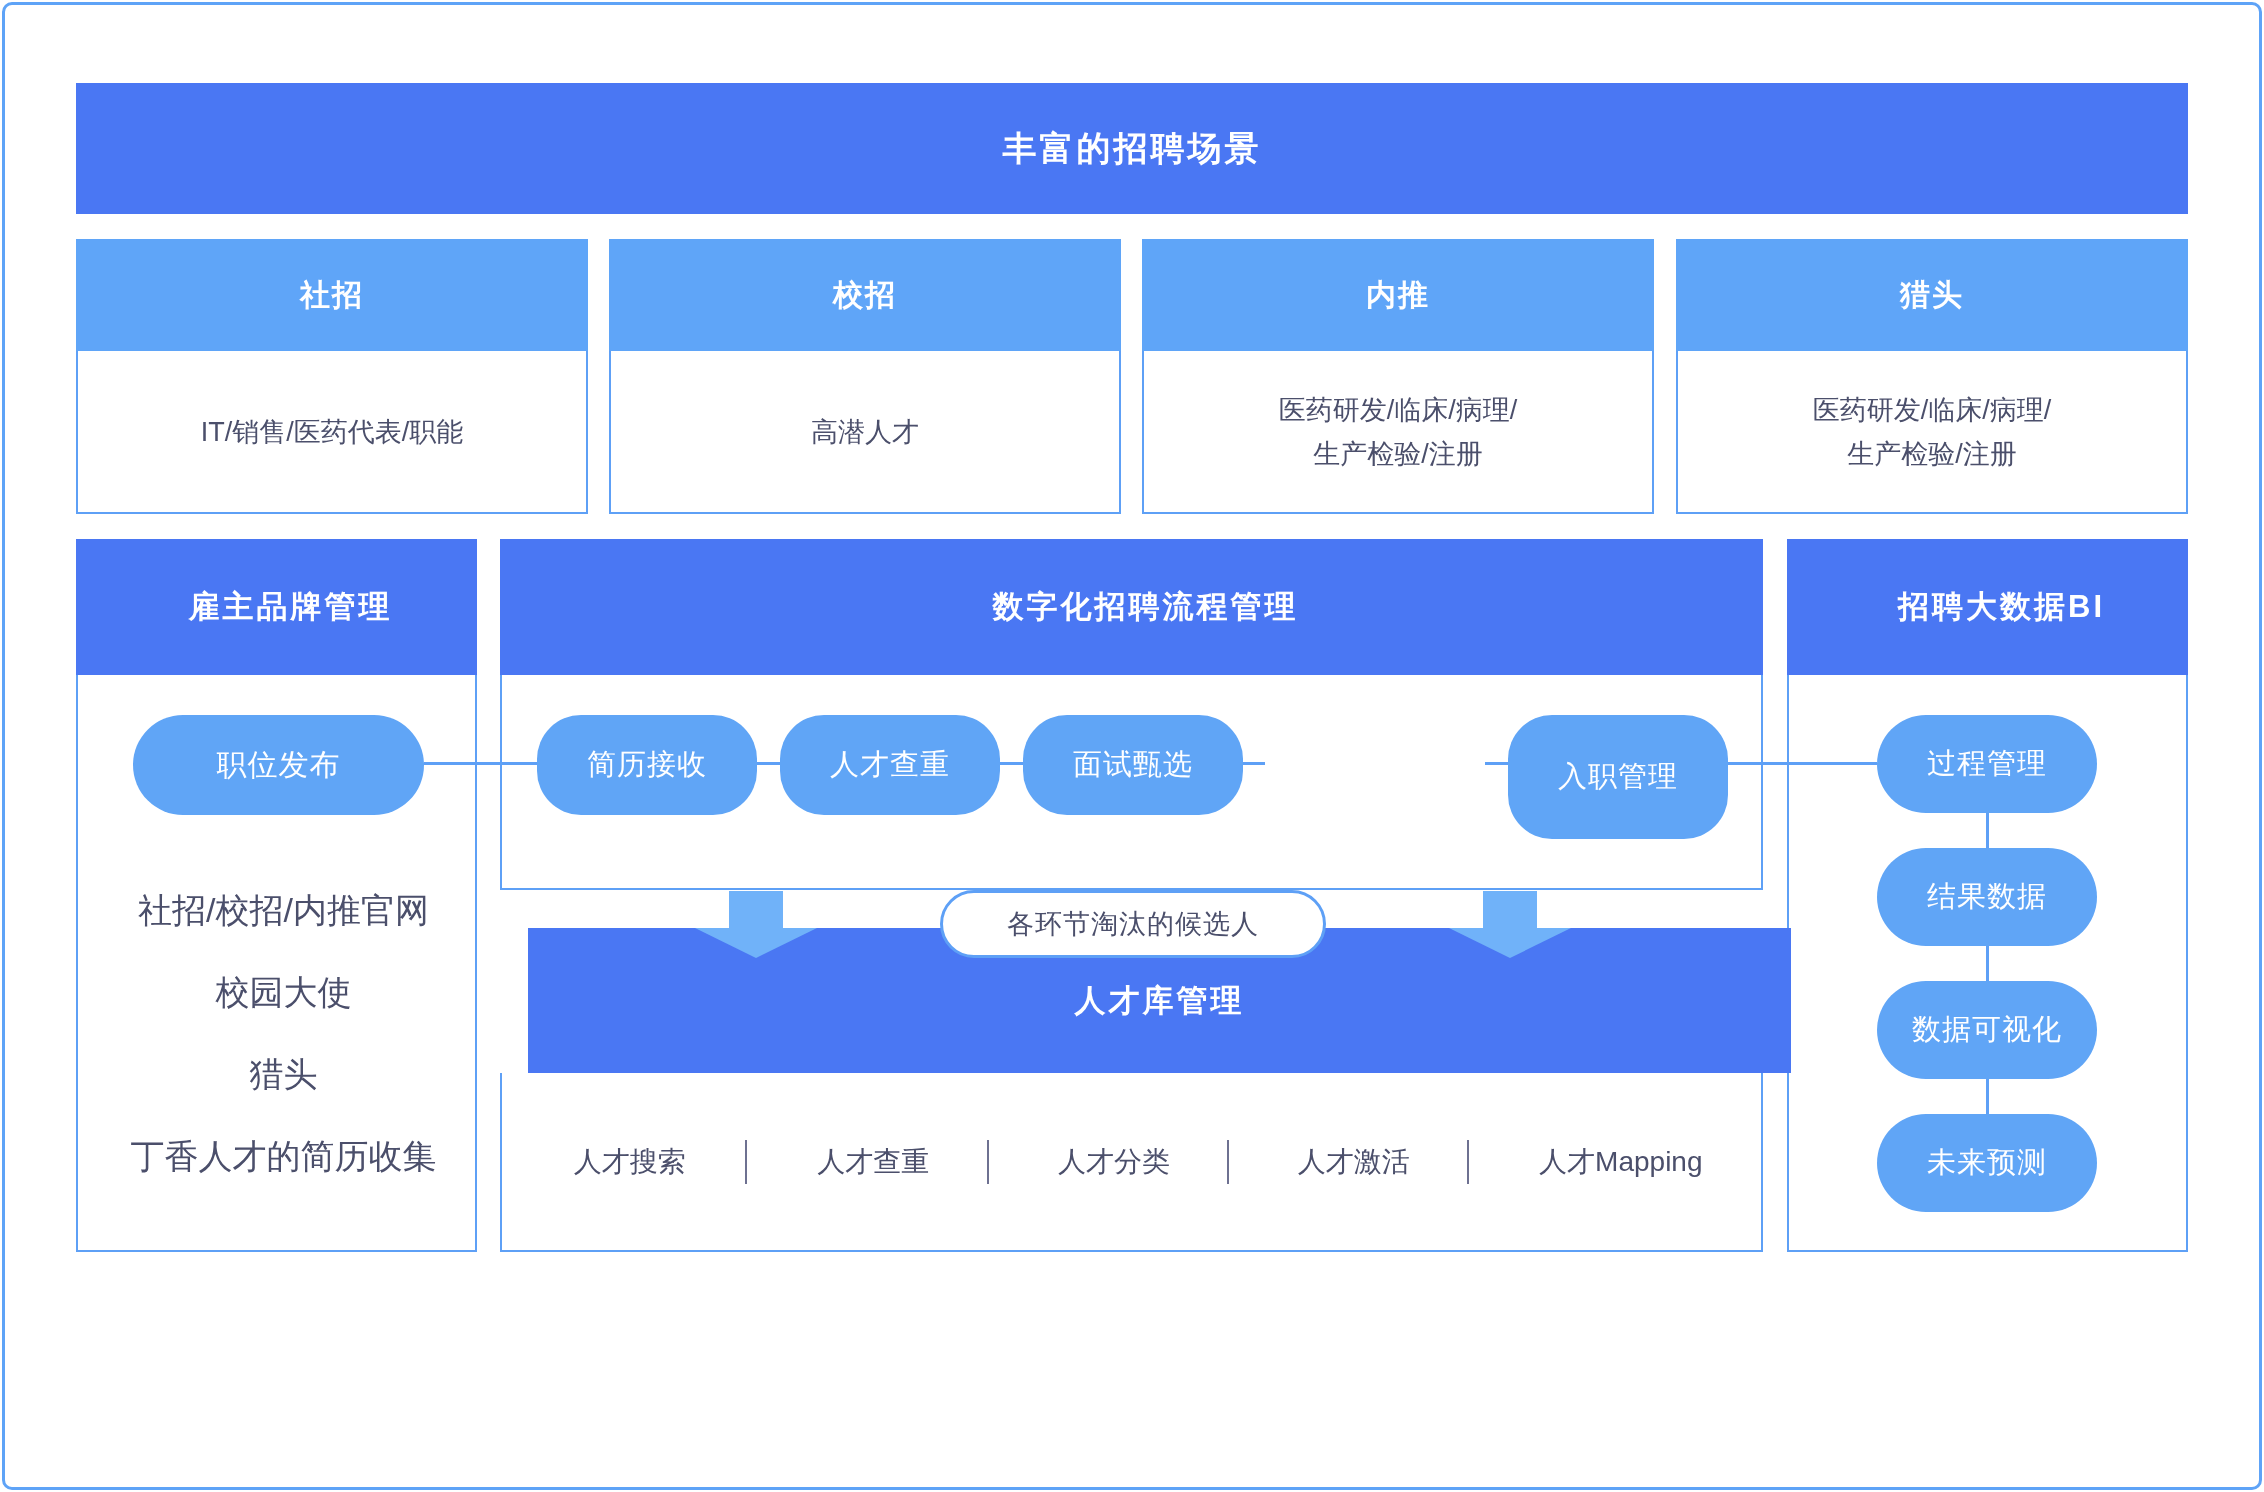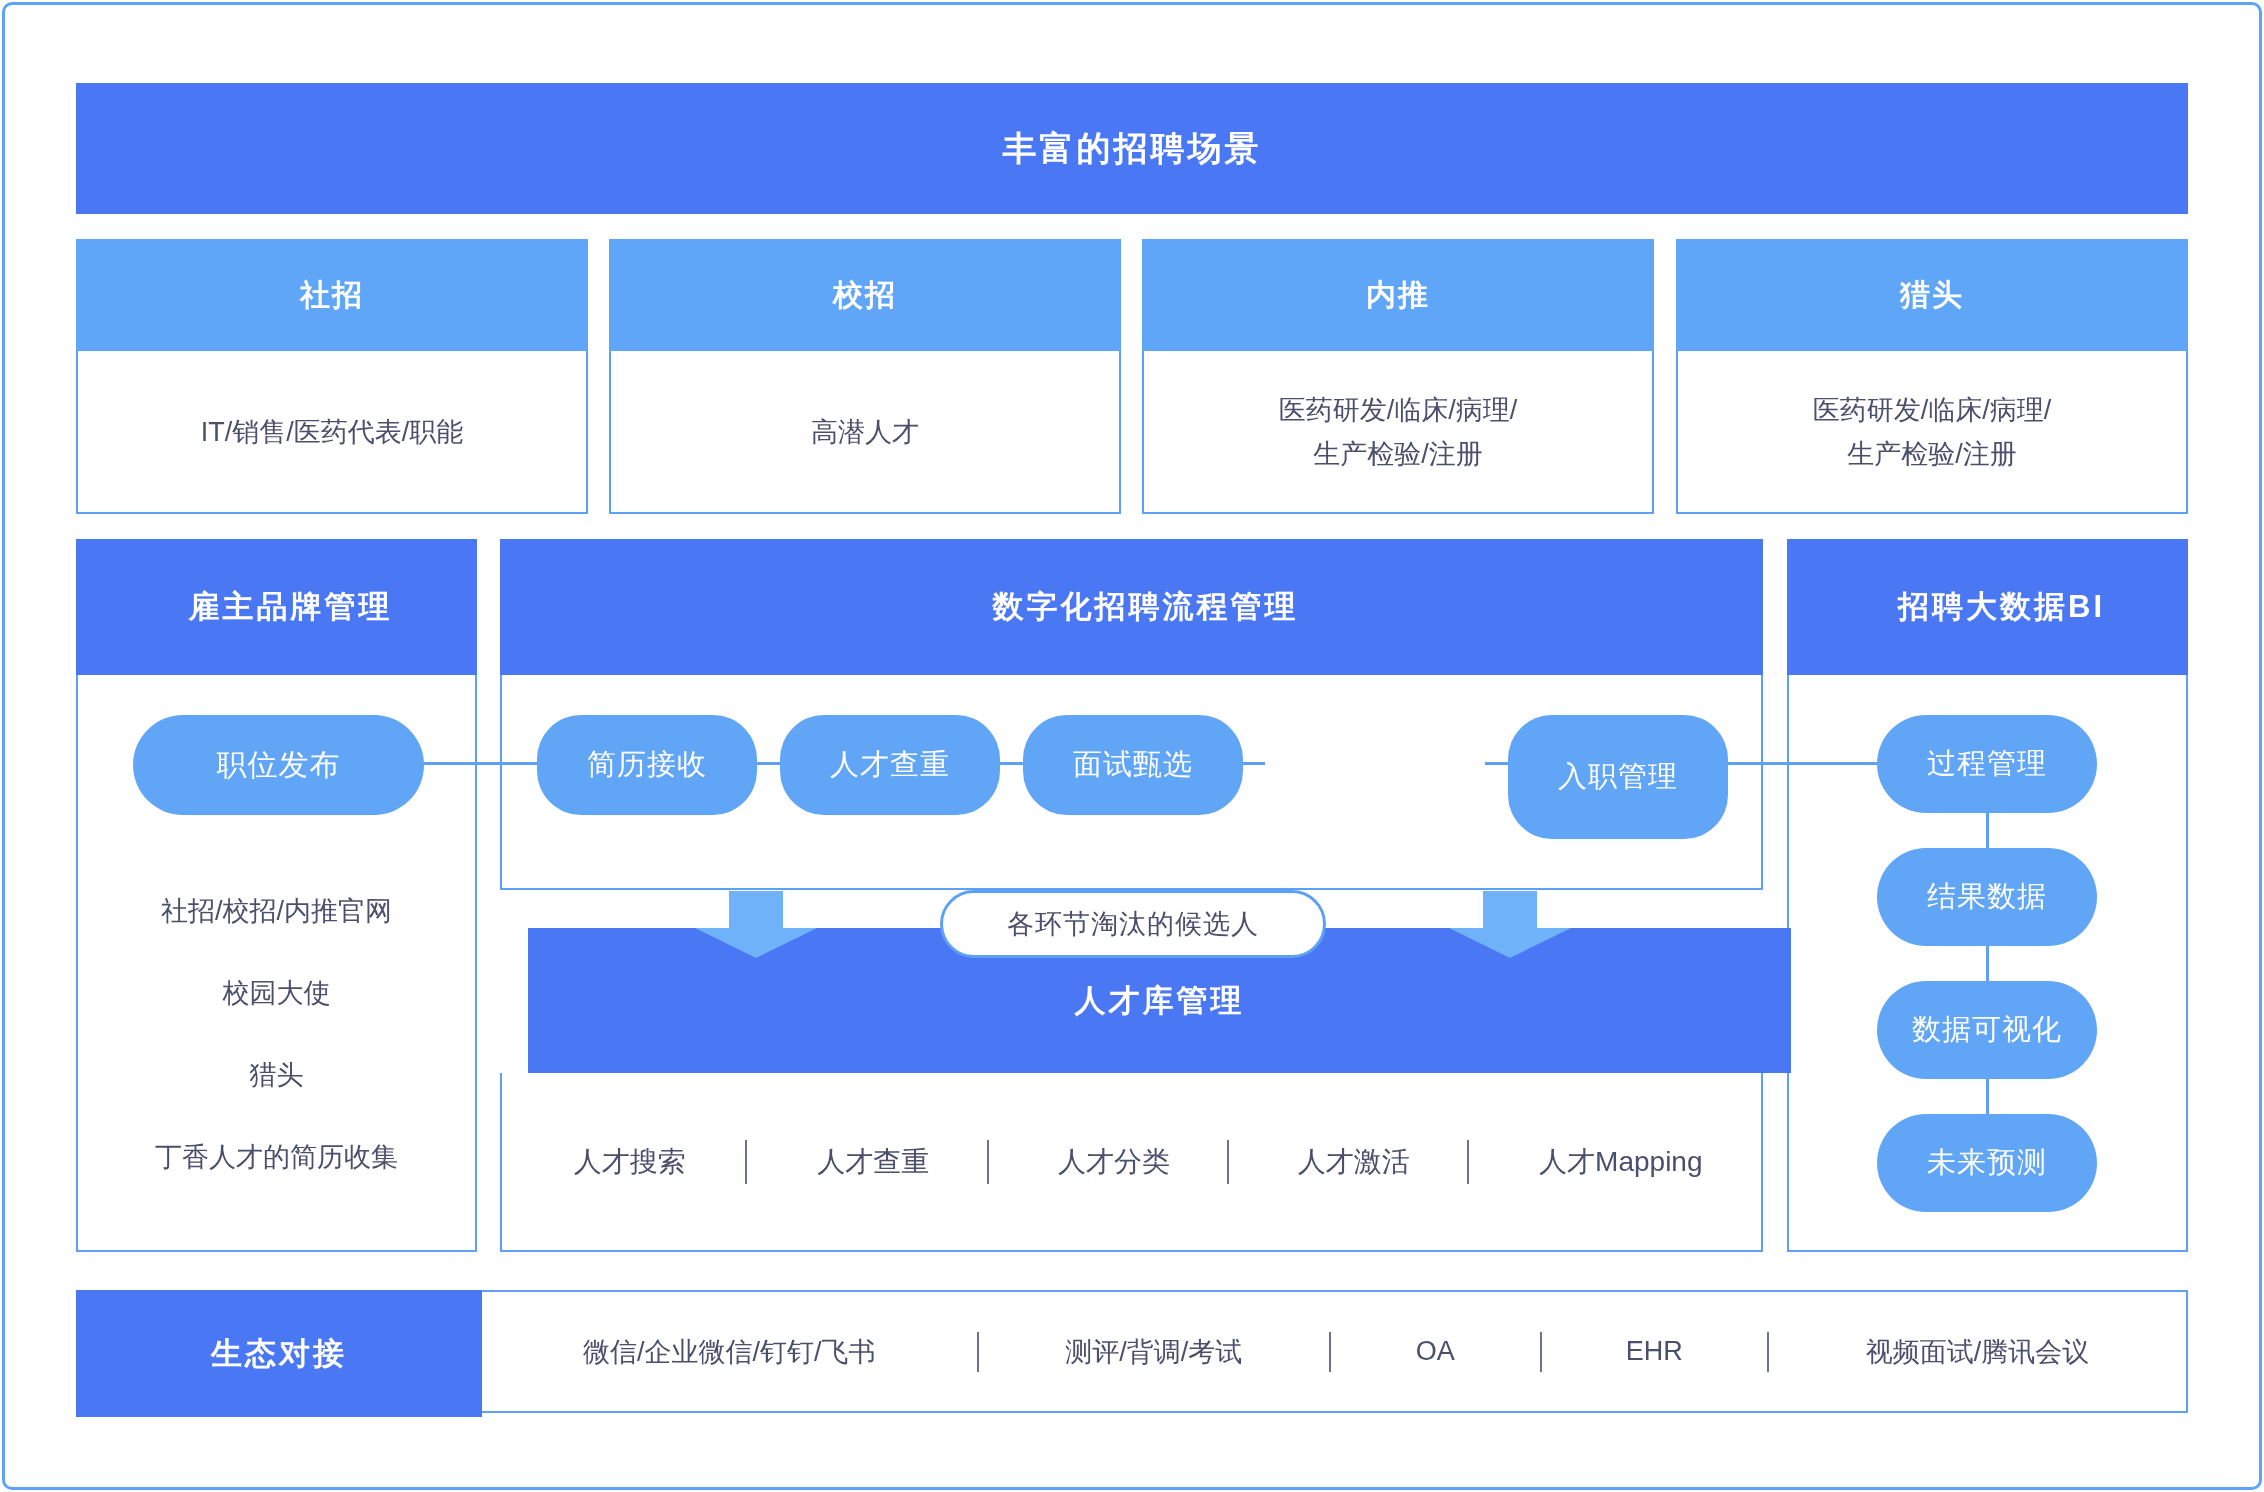--- a/index.html
+++ b/index.html
@@ -52,22 +52,22 @@
               border-top:30px solid var(--c-arrow);z-index:5;}
 
   .talent-banner{left:500px;top:928px;width:1263px;height:145px;background:var(--c-primary);
                  color:#fff;font-size:31px;font-weight:bold;letter-spacing:3px;z-index:1;margin-left:28px;}
   .talent-body{left:500px;top:1073px;width:1263px;height:179px;background:#fff;
                border:2px solid var(--c-line);border-top:none;display:flex;align-items:center;font-size:28px;}
   .tcell{display:flex;align-items:center;justify-content:center;text-align:left;margin-left:12px;}
   .tc0{flex:246}.tc1{flex:242}.tc2{flex:240}.tc3{flex:240}.tc4{flex:298}
   .vdiv{width:2px;height:44px;background:var(--c-divider);align-self:center;flex:none;}
 
-  .brand-item{position:absolute;left:0;width:100%;height:42px;display:flex;align-items:center;
-              justify-content:center;font-size:27px;text-align:left;}
+  .brand-item{position:absolute;left:7px;width:100%;height:42px;display:flex;align-items:center;
+              justify-content:center;font-size:34px;text-align:left;}
 
   
   .eco-bar{left:76px;top:1290px;width:2112px;height:123px;background:#fff;border:2px solid var(--c-line);}
   .eco-block{position:absolute;left:-2px;top:-2px;width:406px;height:127px;background:var(--c-primary);
              color:#fff;font-size:31px;font-weight:bold;letter-spacing:3px;}
   .eco-items{position:absolute;left:404px;top:0;right:0;height:119px;display:flex;align-items:center;font-size:27px;}
   .ecell{display:flex;align-items:center;justify-content:center;text-align:center;}
   .ec0{flex:498}.ec1{flex:353}.ec2{flex:210}.ec3{flex:227}.ec4{flex:420}
   .eco-items .vdiv{height:40px;}
 </style>
@@ -156,29 +156,15 @@
     <div class="tcell tc4">人才Mapping</div>
   </div>
 
   <div class="abs flex-c panel-head" style="left:1787px;top:539px;width:401px;">招聘大数据BI</div>
   <div class="abs panel-body" style="left:1787px;top:675px;width:401px;height:577px;"></div>
   <div class="abs pill" style="left:1877px;top:715px;width:220px;height:98px;border-radius:49px;z-index:2">过程管理</div>
   <div class="abs pill" style="left:1877px;top:848px;width:220px;height:98px;border-radius:49px;z-index:2">结果数据</div>
   <div class="abs pill" style="left:1877px;top:981px;width:220px;height:98px;border-radius:49px;z-index:2">数据可视化</div>
   <div class="abs pill" style="left:1877px;top:1114px;width:220px;height:98px;border-radius:49px;z-index:2">未来预测</div>
 
-  <div class="abs eco-bar">
-    <div class="eco-block flex-c">生态对接</div>
-    <div class="eco-items">
-      <div class="ecell ec0">微信/企业微信/钉钉/飞书</div>
-      <div class="vdiv"></div>
-      <div class="ecell ec1">测评/背调/考试</div>
-      <div class="vdiv"></div>
-      <div class="ecell ec2">OA</div>
-      <div class="vdiv"></div>
-      <div class="ecell ec3">EHR</div>
-      <div class="vdiv"></div>
-      <div class="ecell ec4">视频面试/腾讯会议</div>
-    </div>
-  </div>
 
   <div class="outer-frame"></div>
 </div>
 
 </body></html>

